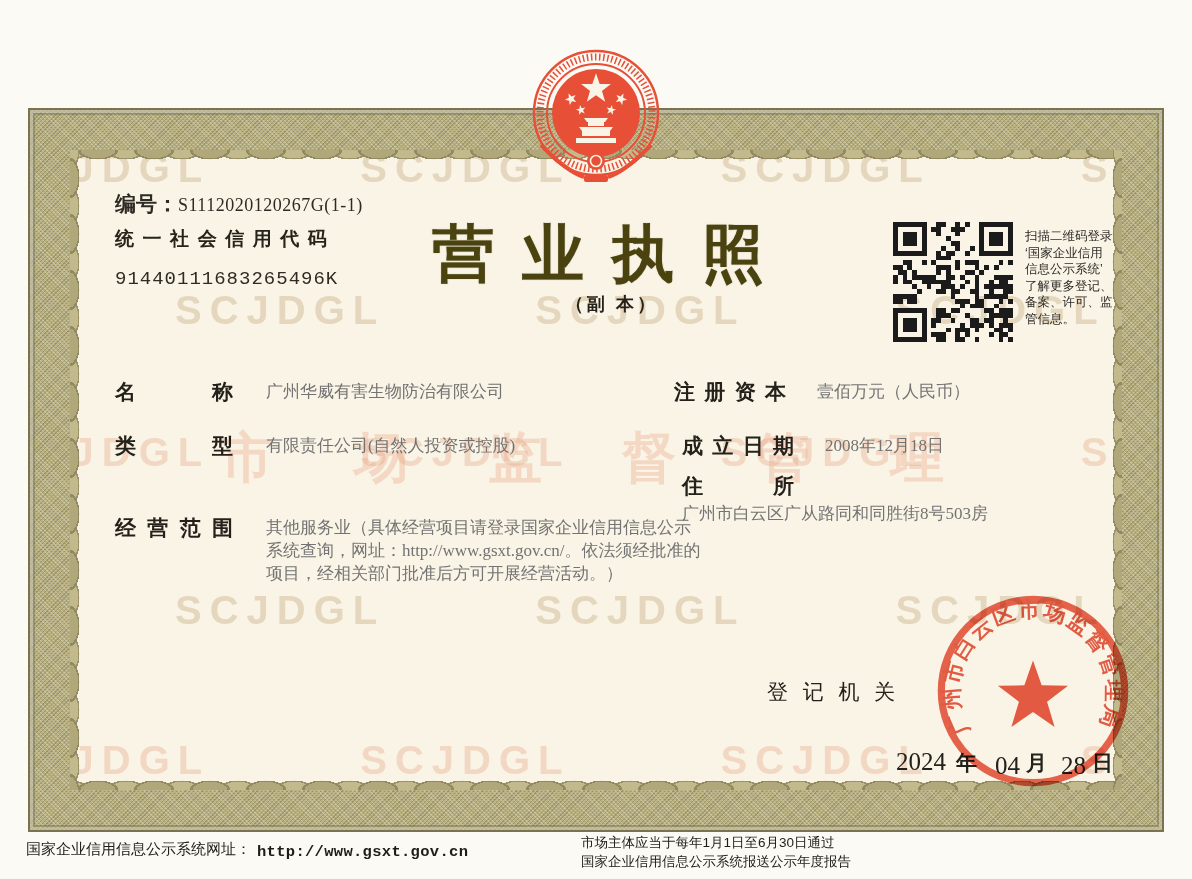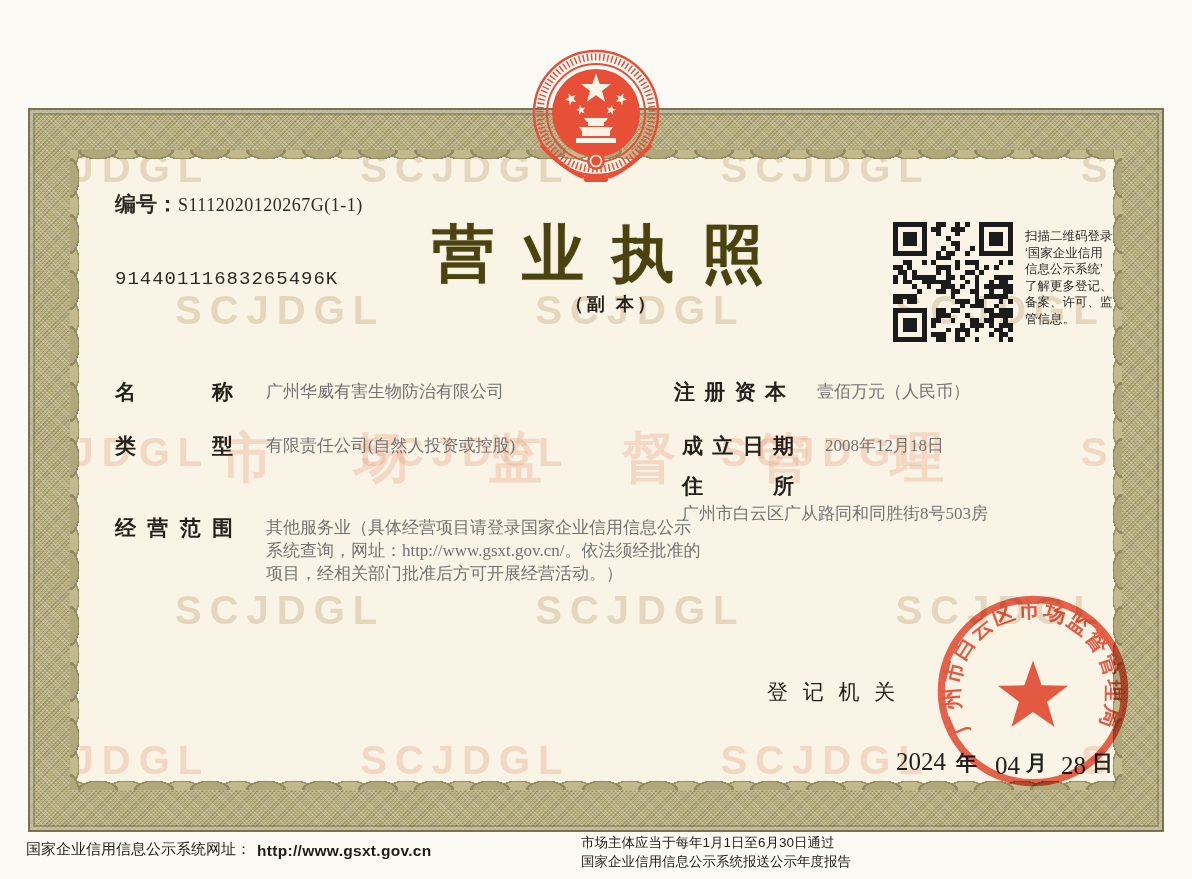--- a/index.html
+++ b/index.html
@@ -99,41 +99,42 @@
   .issue-date .low{position:relative;top:4px;}
   .g6{display:inline-block;width:6px;}.g10{display:inline-block;width:10px;}
   .g14{display:inline-block;width:14px;}.g18{display:inline-block;width:18px;}
 
   
   .emblem{position:absolute;left:50%;top:33px;transform:translateX(-50%);z-index:6;}
   .seal{position:absolute;left:930px;top:588px;z-index:6;mix-blend-mode:multiply;opacity:.92;}
 
   
   .footer-left{position:absolute;left:26px;top:840px;font-size:15px;color:#1f1d19;}
-  .footer-left .url{font-family:Liberation Sans, sans-serif;font-weight:bold;font-size:15.5px;letter-spacing:.3px;position:relative;top:2px;margin-left:6px;}
+  .footer-left .url{font-family:Liberation Mono, monospace;font-weight:bold;font-size:15.5px;letter-spacing:.3px;position:relative;top:2px;margin-left:6px;}
   .footer-mid{position:absolute;left:581px;top:833px;font-size:13.5px;line-height:19px;color:#1f1d19;}
   .footer-right{position:absolute;left:985px;top:888px;font-size:15px;color:#1f1d19;}
 </style>
 </head>
 <body>
 
 <div class="frame">
   <div class="paper">
 
     <div class="wm-row wm-tan" style="left:-70px;top:-4px;"><span>SCJDGL</span><span>SCJDGL</span><span>SCJDGL</span><span>SCJDGL</span></div>
     <div class="wm-row wm-tan" style="left:105px;top:138px;"><span>SCJDGL</span><span>SCJDGL</span><span>SCJDGL</span></div>
     <div class="wm-row wm-pink" style="left:-70px;top:280px;"><span>SCJDGL</span><span>SCJDGL</span><span>SCJDGL</span><span>SCJDGL</span></div>
     <div class="wm-row wm-tan" style="left:105px;top:438px;"><span>SCJDGL</span><span>SCJDGL</span><span>SCJDGL</span></div>
     <div class="wm-row wm-pink" style="left:-70px;top:588px;"><span>SCJDGL</span><span>SCJDGL</span><span>SCJDGL</span><span>SCJDGL</span></div>
     <div class="wm-center">市场监督管理</div>
 
     <div class="content">
       <div class="serial-row">
         <span class="lab">编号：</span><span class="num">S1112020120267G(1-1)</span>
       </div>
+      <div class="ccl">统一社会信用代码</div>
       <div class="ccv serif">91440111683265496K</div>
 
       <div class="title">营业执照</div>
       <div class="subtitle">（副  本）</div>
 
       <div class="qr-box">
         <svg id="qrsvg" viewBox="0 0 25 25" width="120" height="120" shape-rendering="crispEdges">
             <rect x="9" y="0" width="1" height="1" fill="#1b1b1b"></rect>
             <rect x="10" y="0" width="1" height="1" fill="#1b1b1b"></rect>
             <rect x="13" y="0" width="1" height="1" fill="#1b1b1b"></rect>

